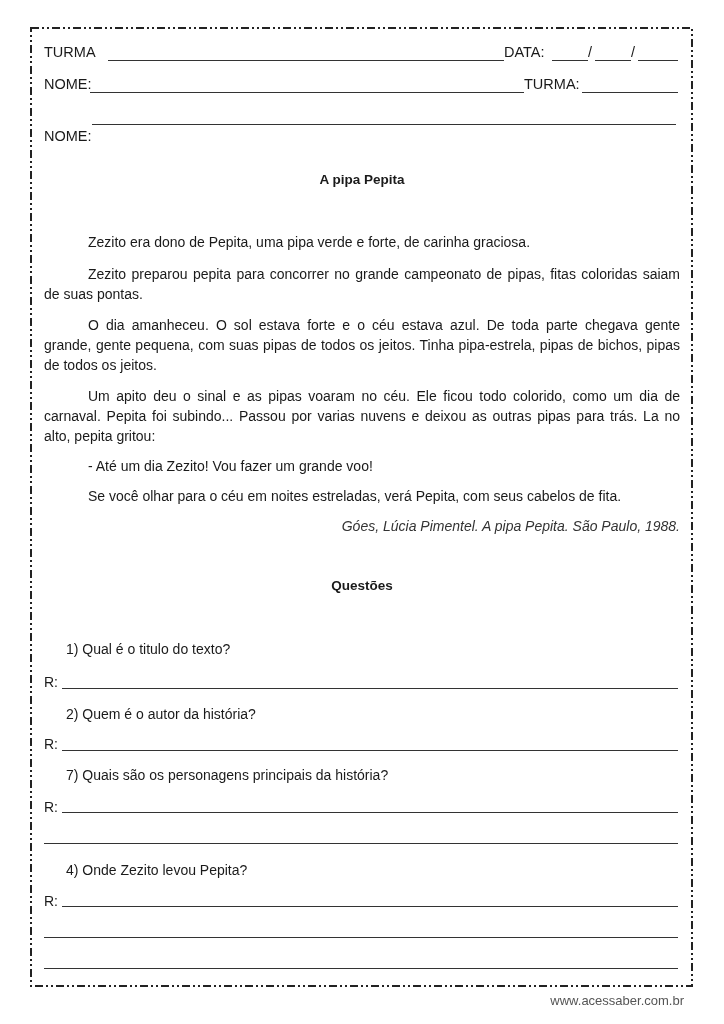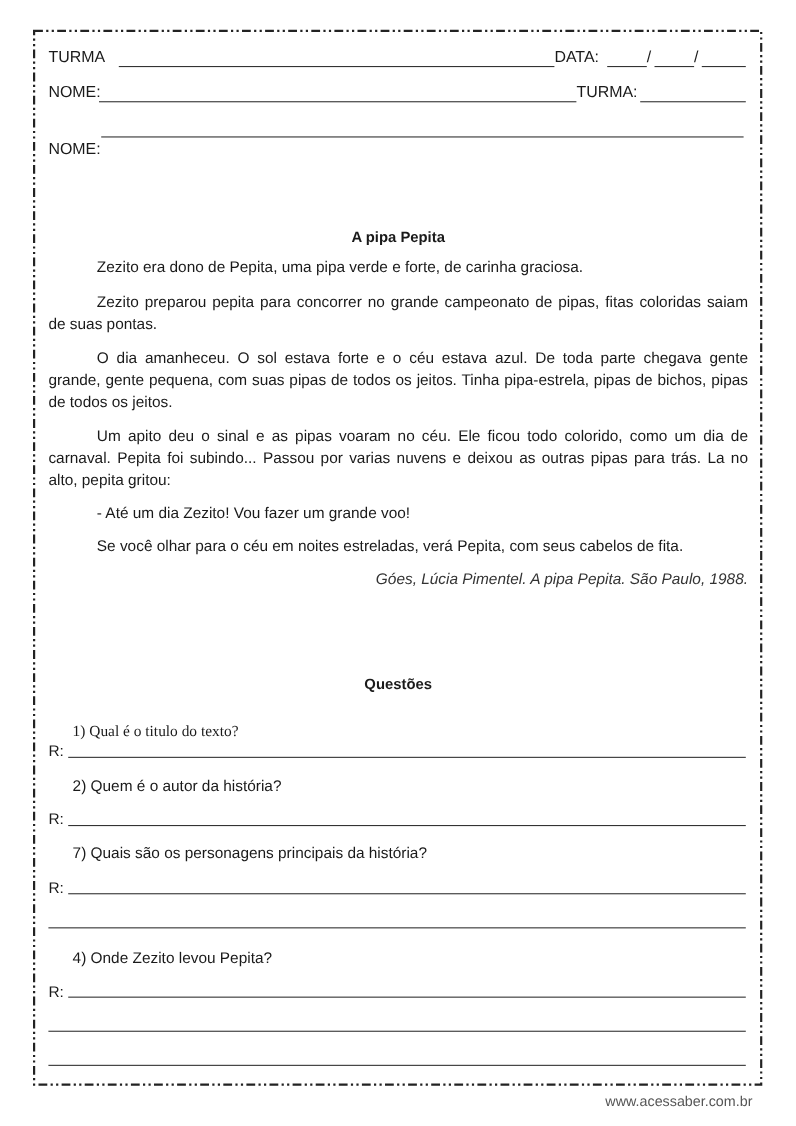--- a/index.html
+++ b/index.html
@@ -2,21 +2,21 @@
 <html><head>
 <meta charset="utf-8">
 <style>
   html, body { margin: 0; padding: 0; background: #ffffff; }
   body { width: 724px; height: 1024px; position: relative; overflow: hidden;
          font-family: "Liberation Sans", sans-serif; color: #1a1a1a; }
   #frame { position: absolute; left: 0; top: 0; width: 724px; height: 1024px; pointer-events: none; }
   .abs { position: absolute; white-space: nowrap; }
   .hdr { font-size: 14.5px; }
   .line { position: absolute; border-bottom: 1px solid #333; height: 0; }
-  .title { position: absolute; left: 0; width: 724px; text-align: center; font-weight: bold; font-size: 13.5px; margin-top: 36px; }
+  .title { position: absolute; left: 0; width: 724px; text-align: center; font-weight: bold; font-size: 13.5px; }
   .para { position: absolute; left: 44px; width: 636px; font-size: 14px; line-height: 20px; text-align: justify; text-align-last: left; }
   .para .indent { display: inline-block; width: 44px; }
   .cite { position: absolute; right: 44px; font-size: 14px; font-style: italic; color: #333; }
   .q { position: absolute; left: 66px; font-size: 14px; }
   .r { position: absolute; left: 44px; font-size: 14px; }
   .footer { position: absolute; right: 40px; top: 993px; font-size: 13px; color: #555; }
 </style>
 </head>
 <body>
 
@@ -49,21 +49,21 @@
 <div class="para" style="top:264px;"><span class="indent"></span><span>Zezito preparou pepita para concorrer no grande campeonato de pipas, fitas coloridas saiam de suas pontas.</span></div>
 <div class="para" style="top:315px;"><span class="indent"></span><span>O dia amanheceu. O sol estava forte e o céu estava  azul. De toda parte chegava gente grande, gente pequena, com suas pipas de todos os jeitos. Tinha pipa-estrela, pipas de bichos, pipas de todos os jeitos.</span></div>
 <div class="para" style="top:386px;"><span class="indent"></span><span>Um apito deu o sinal e as pipas voaram no céu. Ele ficou todo colorido, como um dia de carnaval. Pepita foi subindo... Passou por varias nuvens e deixou as outras pipas para trás. La no alto, pepita gritou:</span></div>
 <div class="para" style="top:456px;"><span class="indent"></span><span>- Até um dia Zezito! Vou fazer um grande voo!</span></div>
 <div class="para" style="top:486px;"><span class="indent"></span><span>Se você olhar para o céu em noites estreladas, verá Pepita, com seus cabelos de fita.</span></div>
 
 <div class="cite" style="top:518px;">Góes, Lúcia Pimentel. A pipa Pepita. São Paulo, 1988.</div>
 
 <div class="title" style="top:578px;">Questões</div>
 
-<span class="q" style="top:658px;font-family:Liberation Serif, serif;">1)  Qual é o titulo do texto?</span>
+<span class="q" style="top:641px;">1)  Qual é o titulo do texto?</span>
 <span class="r" style="top:674px;">R:</span>
 <div class="line" style="left:62px; width:616px; top:688px;"></div>
 
 <span class="q" style="top:706px;">2)  Quem é o autor da história?</span>
 <span class="r" style="top:736px;">R:</span>
 <div class="line" style="left:62px; width:616px; top:750px;"></div>
 
 <span class="q" style="top:767px;">7)  Quais são os personagens principais da história?</span>
 <span class="r" style="top:799px;">R:</span>
 <div class="line" style="left:62px; width:616px; top:812px;"></div>

